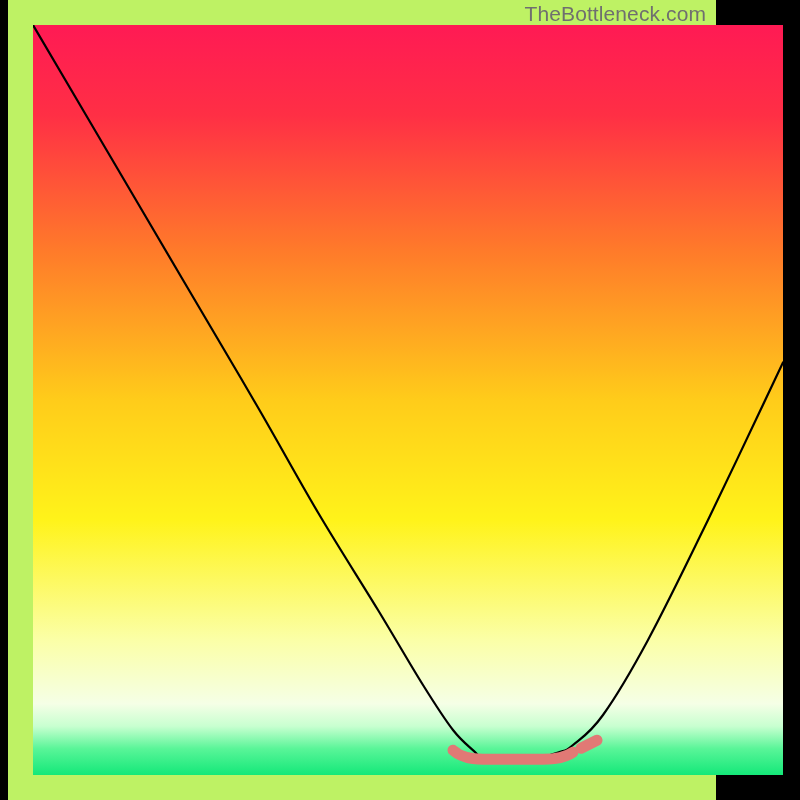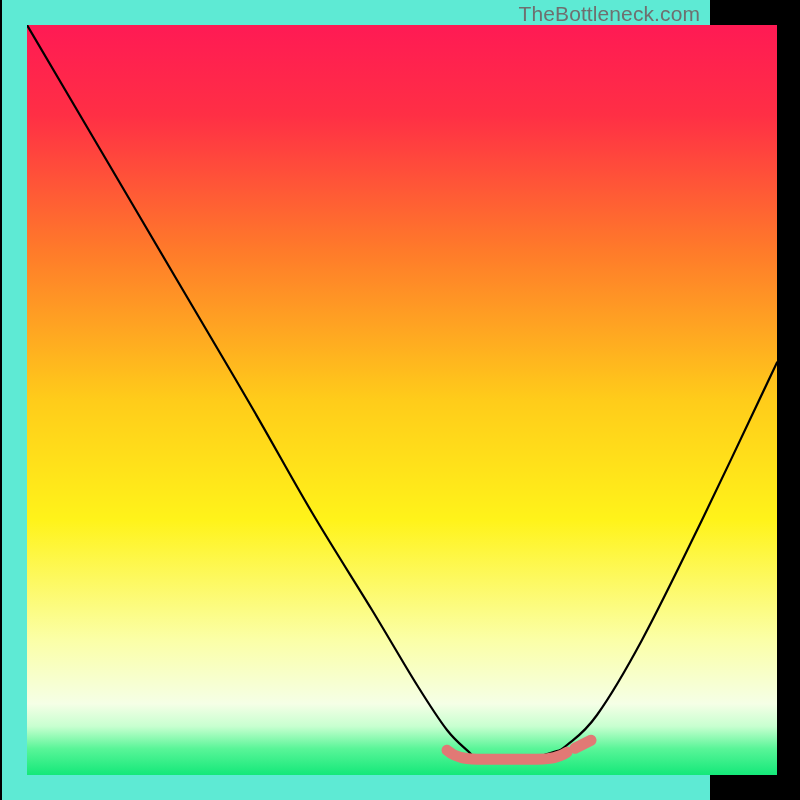--- a/index.html
+++ b/index.html
@@ -6,25 +6,25 @@
     margin: 0;
     padding: 0;
     width: 800px;
     height: 800px;
     background: #000;
     overflow: hidden;
     font-family: Arial, Helvetica, sans-serif;
   }
   .frame {
     position: absolute;
-    left: 2px;
+    left: 8px;
     top: 0;
     width: 708px;
     height: 800px;
-    background: #5eead4;
+    background: #bef264;
   }
   .plot-area {
     position: absolute;
     left: 25px;
     top: 25px;
     width: 750px;
     height: 750px;
     overflow: hidden;
   }
   .gradient-bg {

